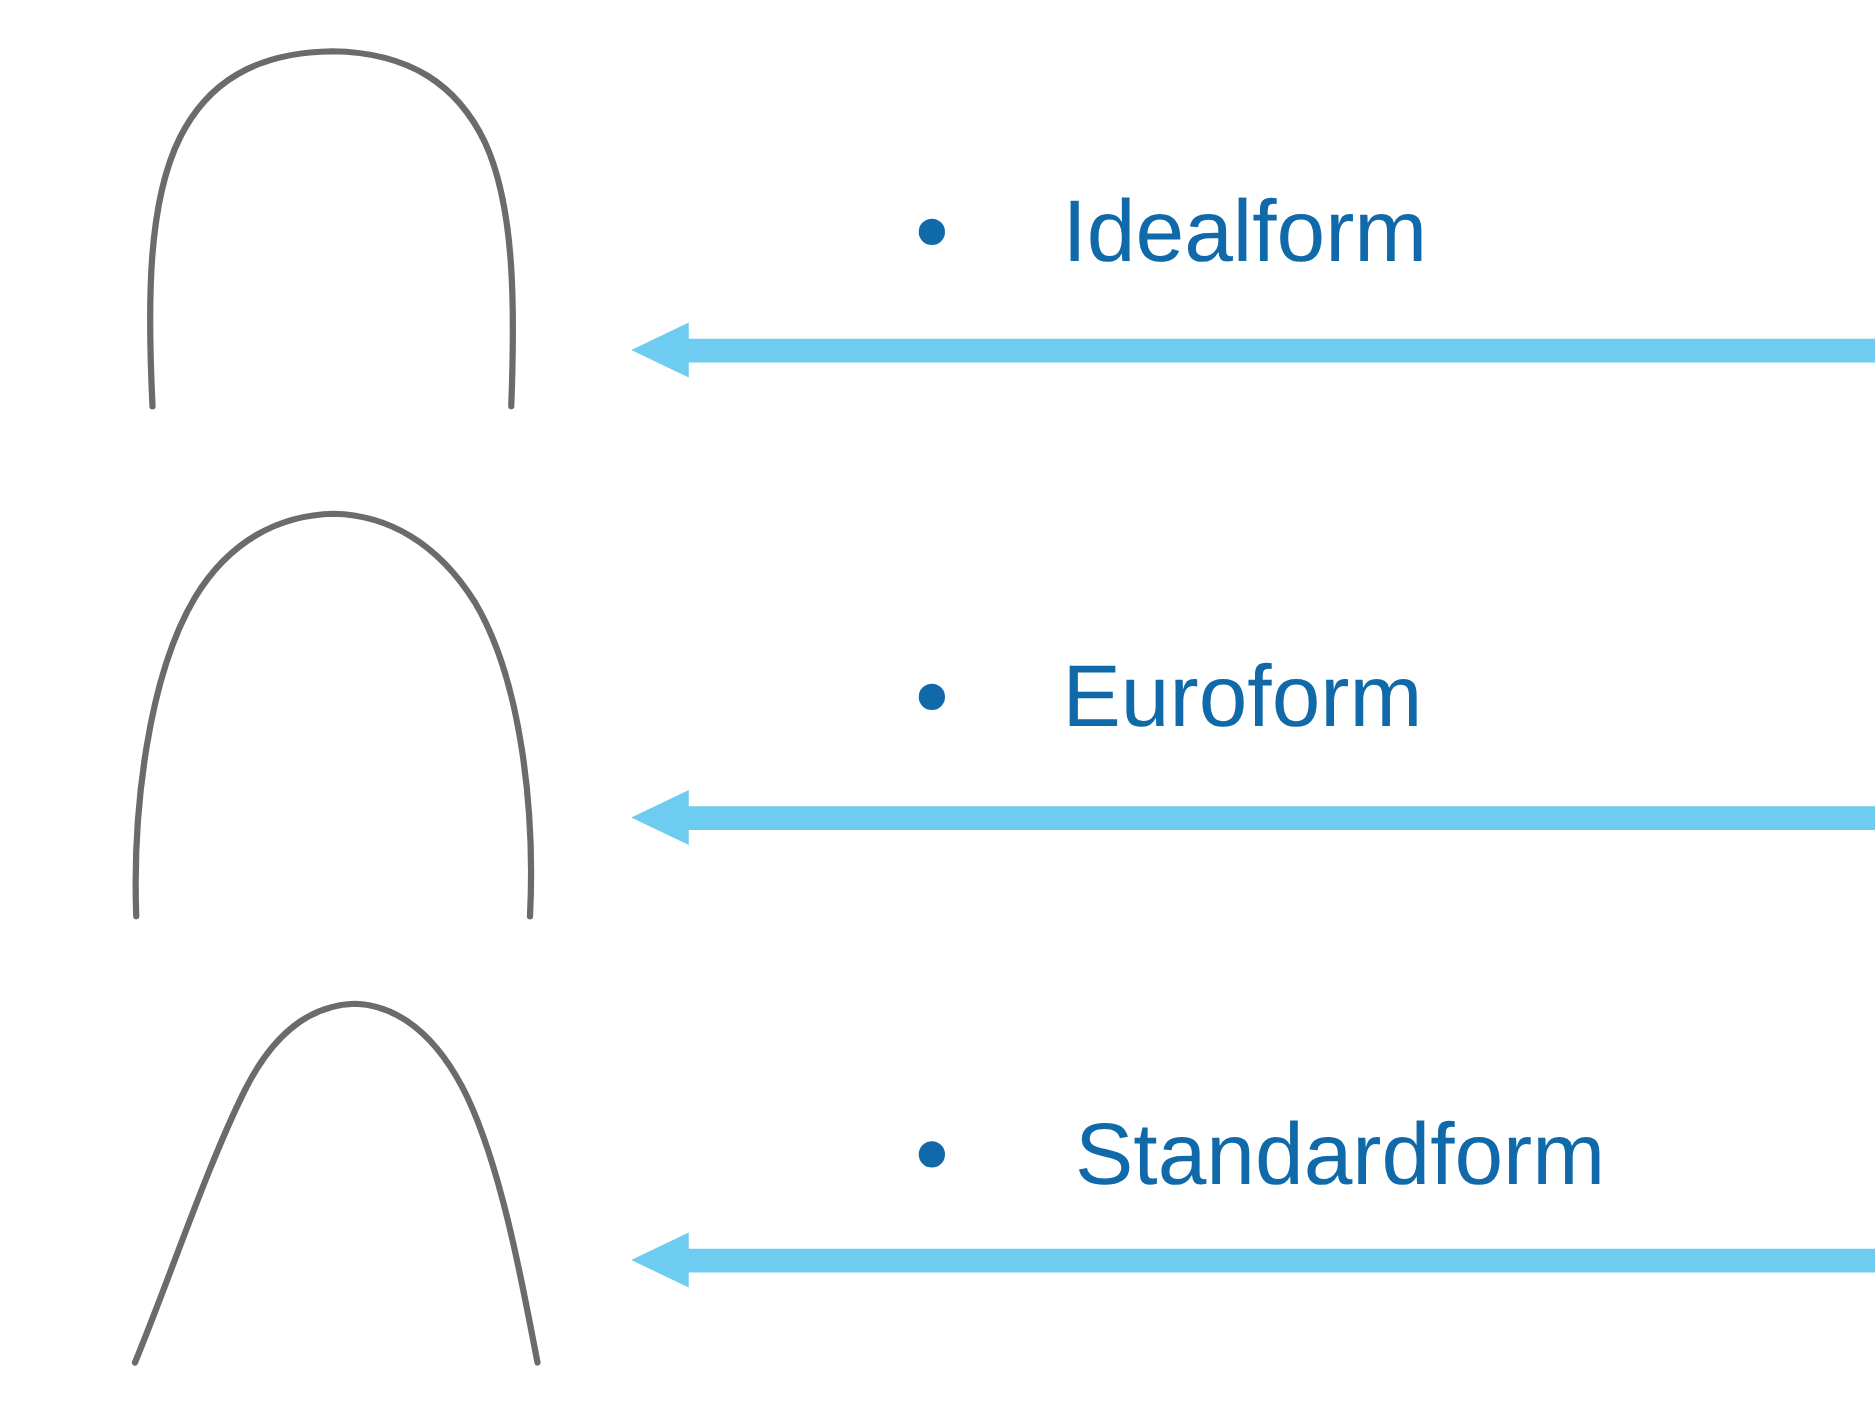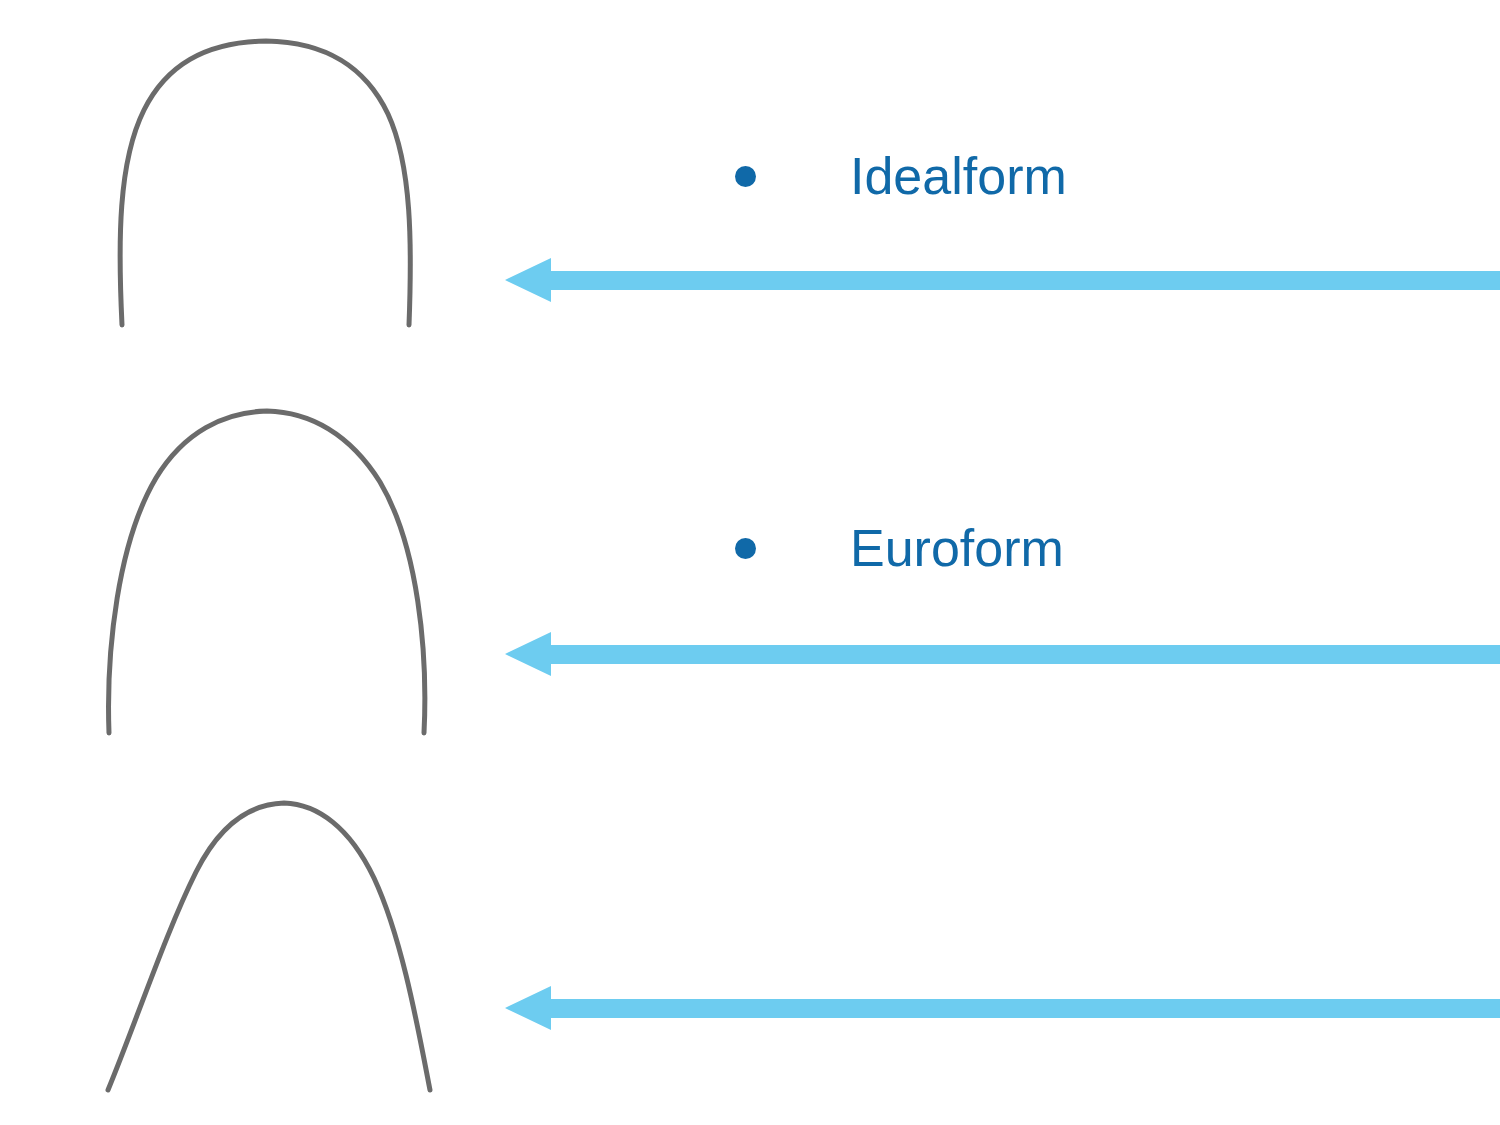--- a/index.html
+++ b/index.html
@@ -66,21 +66,21 @@
     width: 21px;
     height: 21px;
     border-radius: 50%;
     background: #1069A8;
     flex: 0 0 auto;
   }
   .bullet-label {
     color: #1069A8;
     font-family: "Liberation Sans", sans-serif;
     font-weight: 400;
-    font-size: 52px;
+    font-size: 70px;
     line-height: 1;
     white-space: nowrap;
   }
 
   #row-idealform    { top: 150px; }
   #row-idealform    .bullet-label { margin-left: 94px; }
   #row-euroform     { top: 522px; text-align: center; }
   #row-euroform     .bullet-label { margin-left: 94px; }
   #row-standardform { top: 888px; }
   #row-standardform .bullet-label { margin-left: 104px; }
@@ -141,14 +141,18 @@
   <div class="bullet-row" id="row-idealform">
     <span class="bullet-dot"></span>
     <span class="bullet-label">Idealform</span>
   </div>
 
   <div class="bullet-row" id="row-euroform">
     <span class="bullet-dot"></span>
     <span class="bullet-label">Euroform</span>
   </div>
 
+  <div class="bullet-row" id="row-standardform">
+    <span class="bullet-dot"></span>
+    <span class="bullet-label">Standardform</span>
+  </div>
 
 </div>
 
 </body></html>

